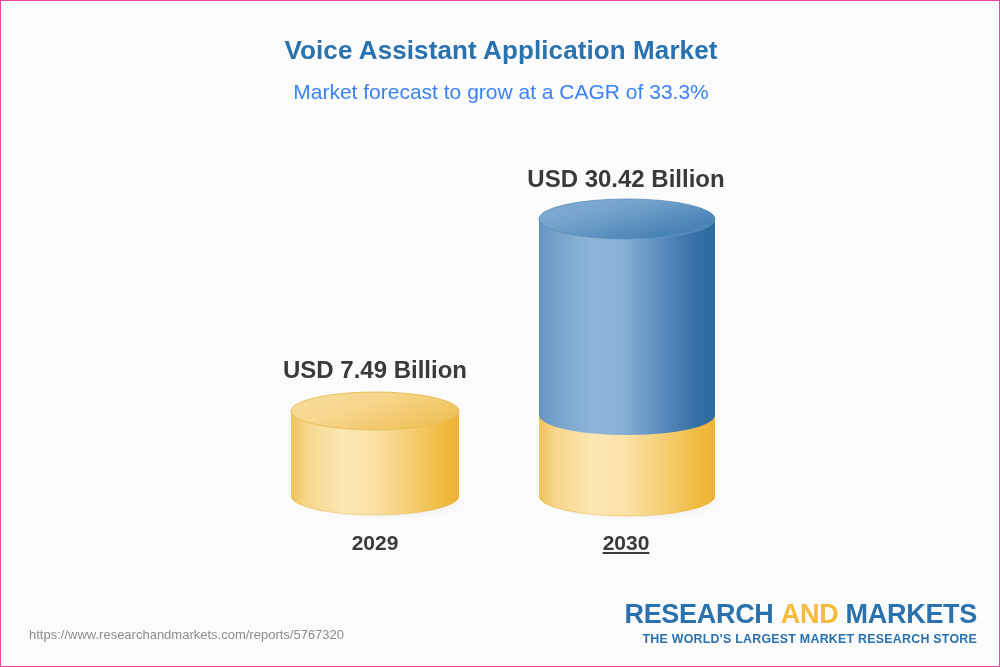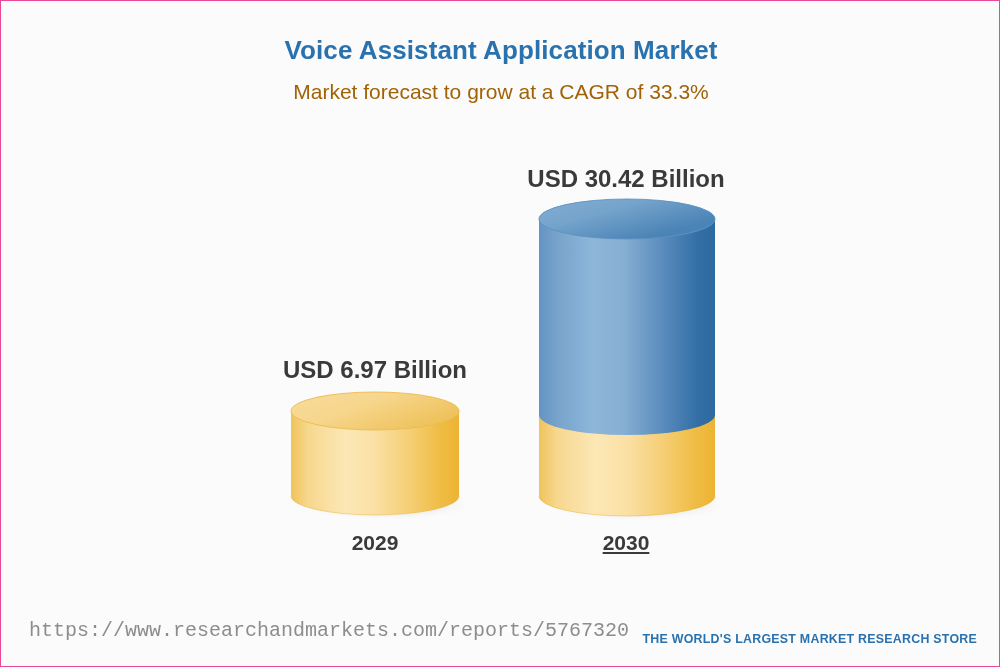--- a/index.html
+++ b/index.html
@@ -38,21 +38,21 @@
     font-size: 26px;
     font-weight: bold;
     color: #2a72ae;
     letter-spacing: 0.1px;
     line-height: 1.2;
   }
   .chart-subtitle {
     margin: 13px 0 0 0;
     font-size: 21px;
     font-weight: normal;
-    color: #a16207;
+    color: #3b82f6;
     line-height: 1.2;
   }
 
   
   .plot {
     position: absolute;
     left: 0;
     top: 0;
     width: 1000px;
     height: 667px;
@@ -84,63 +84,62 @@
   .cyl {
     position: absolute;
   }
   .cyl svg { display: block; }
 
   
   .footer-url {
     position: absolute;
     left: 28px;
     bottom: 24px;
-    font-size: 20px;
+    font-size: 13px;
     color: #8d8d8d;
     white-space: nowrap;
-    font-family: Liberation Mono, monospace;
   }
 
   .logo {
     position: absolute;
     right: 22px;
     bottom: 21px;
     text-align: right;
     line-height: 1;
   }
   .logo-main {
     font-size: 27px;
     font-weight: bold;
     letter-spacing: -0.3px;
     color: #2a72ae;
     white-space: nowrap;
   }
   .logo-main .and { color: #f5bb3b; }
   .logo-tag {
-    margin-top: 15px;
+    margin-top: 5px;
     font-size: 12.4px;
     font-weight: bold;
     letter-spacing: 0.25px;
     color: #2a72ae;
     white-space: nowrap;
   }
 </style>
 </head>
 <body>
 
 <div class="infographic">
 
   <div class="header">
     <h1 class="chart-title">Voice Assistant Application Market</h1>
     <p class="chart-subtitle">Market forecast to grow at a CAGR of 33.3%</p>
   </div>
 
   <div class="plot">
 
-    <div class="value-label v2026">USD 6.97 Billion</div>
+    <div class="value-label v2026">USD 7.49 Billion</div>
 
     <div class="value-label v2030">USD 30.42 Billion</div>
 
     <div class="cyl" style="left:282px; top:388px;">
       <svg width="200" height="140" viewBox="0 0 200 140" xmlns="http://www.w3.org/2000/svg">
         <defs>
           <linearGradient id="yellowBody" x1="0" y1="0" x2="1" y2="0">
             <stop offset="0%" stop-color="#f0c35a"></stop>
             <stop offset="10%" stop-color="#f6d78e"></stop>
             <stop offset="32%" stop-color="#fce7b5"></stop>
@@ -216,16 +215,17 @@
     </div>
 
     <div class="cat-label c2026">2029</div>
     <div class="cat-label c2030">2030</div>
 
   </div>
 
   <div class="footer-url">https://www.researchandmarkets.com/reports/5767320</div>
 
   <div class="logo">
+    <div class="logo-main"><span>RESEARCH</span><span>&nbsp;</span><span class="and">AND</span><span>&nbsp;</span><span>MARKETS</span></div>
     <div class="logo-tag">THE WORLD'S LARGEST MARKET RESEARCH STORE</div>
   </div>
 
 </div>
 
 </body></html>

